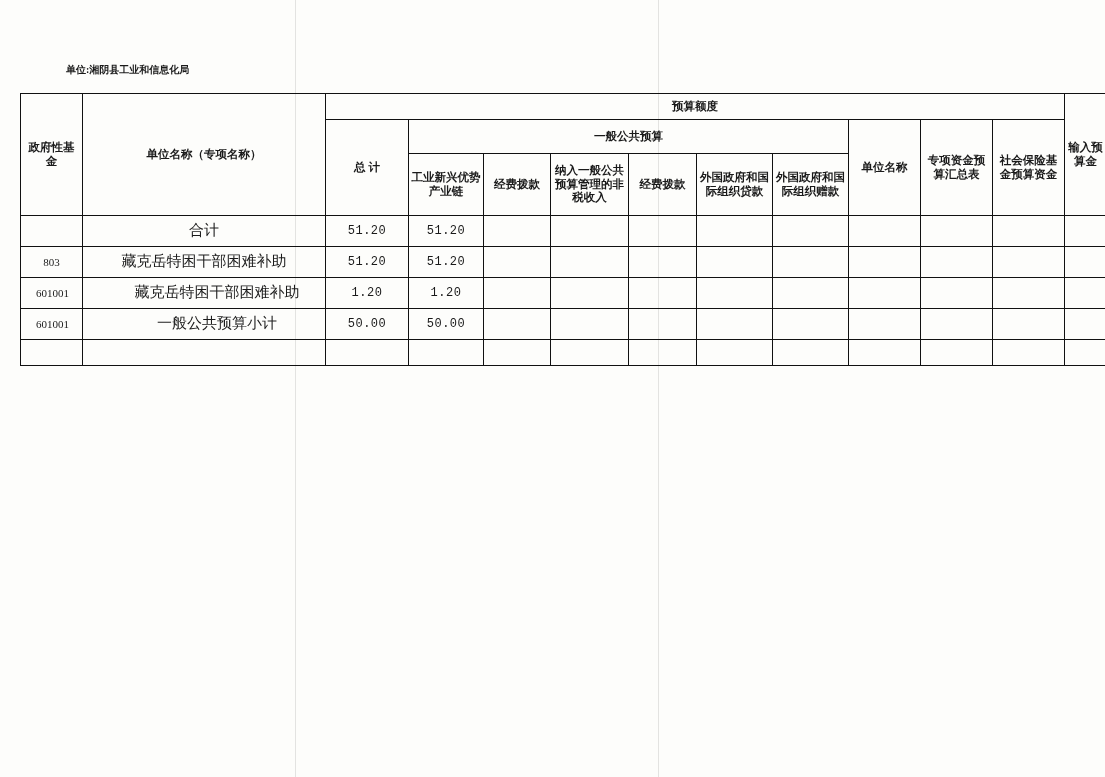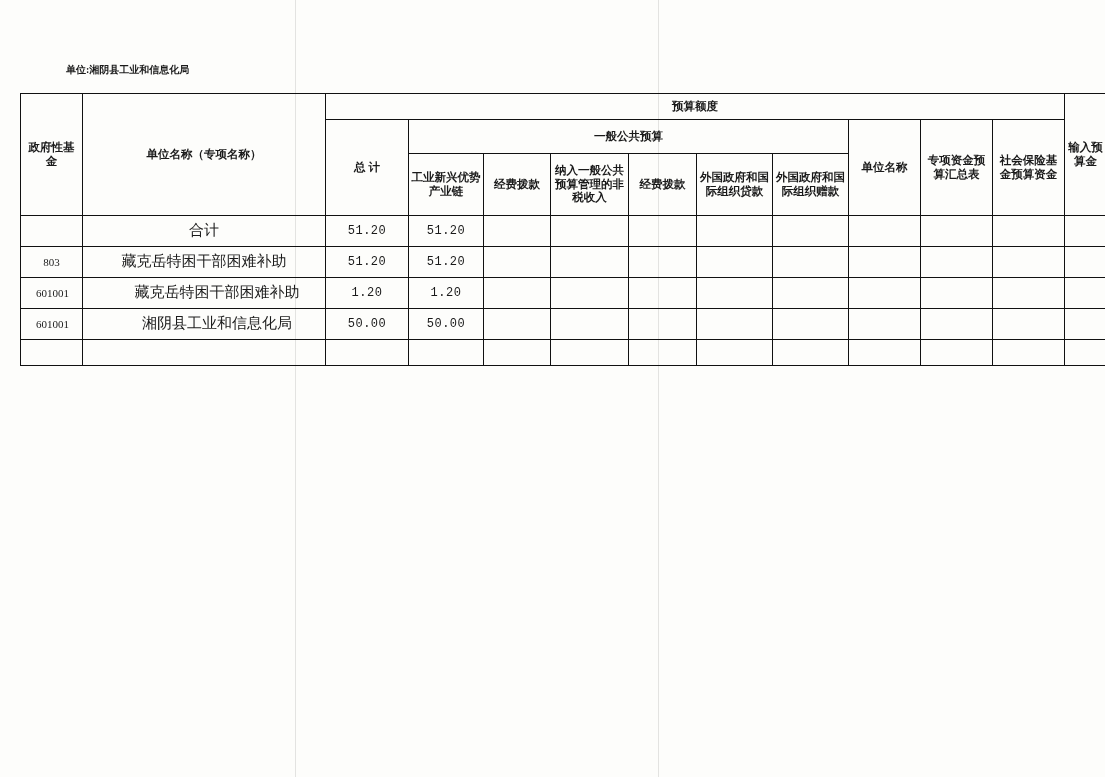--- a/index.html
+++ b/index.html
@@ -263,21 +263,21 @@
             <td class="empty"></td>
             <td class="empty"></td>
             <td class="empty"></td>
             <td class="empty"></td>
             <td class="empty"></td>
             <td class="empty"></td>
             <td class="empty"></td>
           </tr>
           <tr class="row-data">
             <td class="code indent">601001</td>
-            <td class="name lv1">湘阴县工业和信息化局</td>
+            <td class="name lv1">一般公共预算小计</td>
             <td class="num">50.00</td>
             <td class="num">50.00</td>
             <td class="empty"></td>
             <td class="empty"></td>
             <td class="empty"></td>
             <td class="empty"></td>
             <td class="empty"></td>
             <td class="empty"></td>
             <td class="empty"></td>
             <td class="empty"></td>

